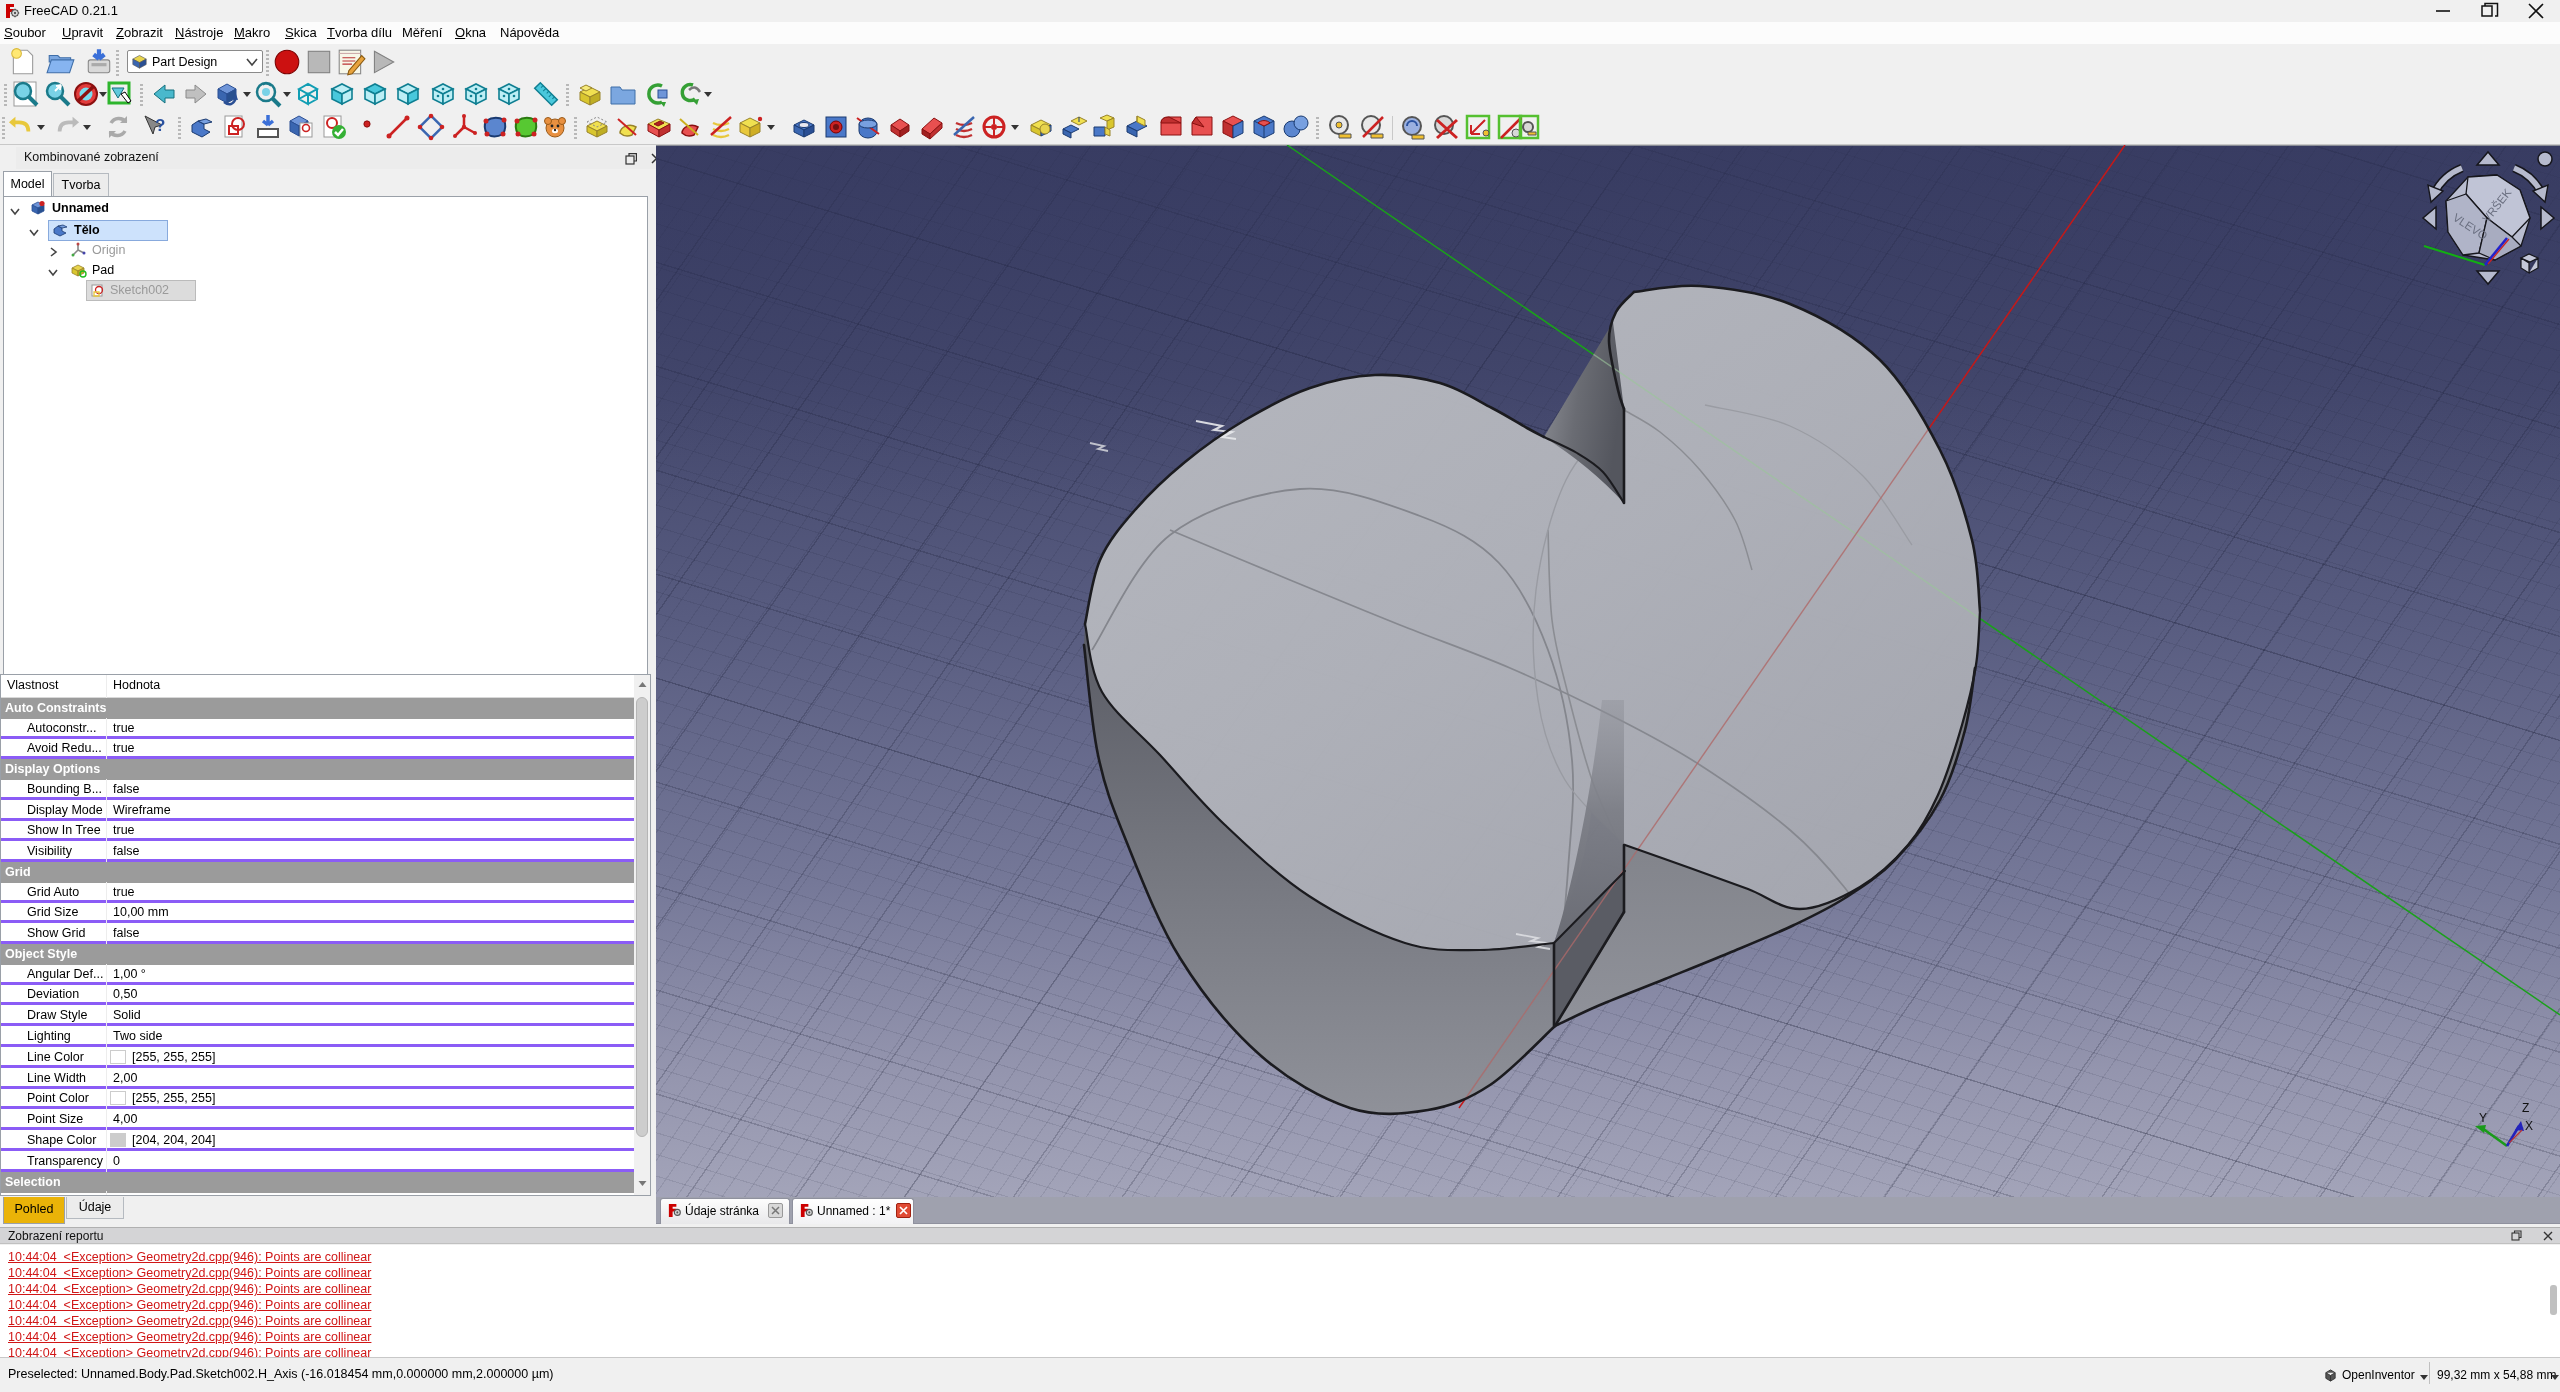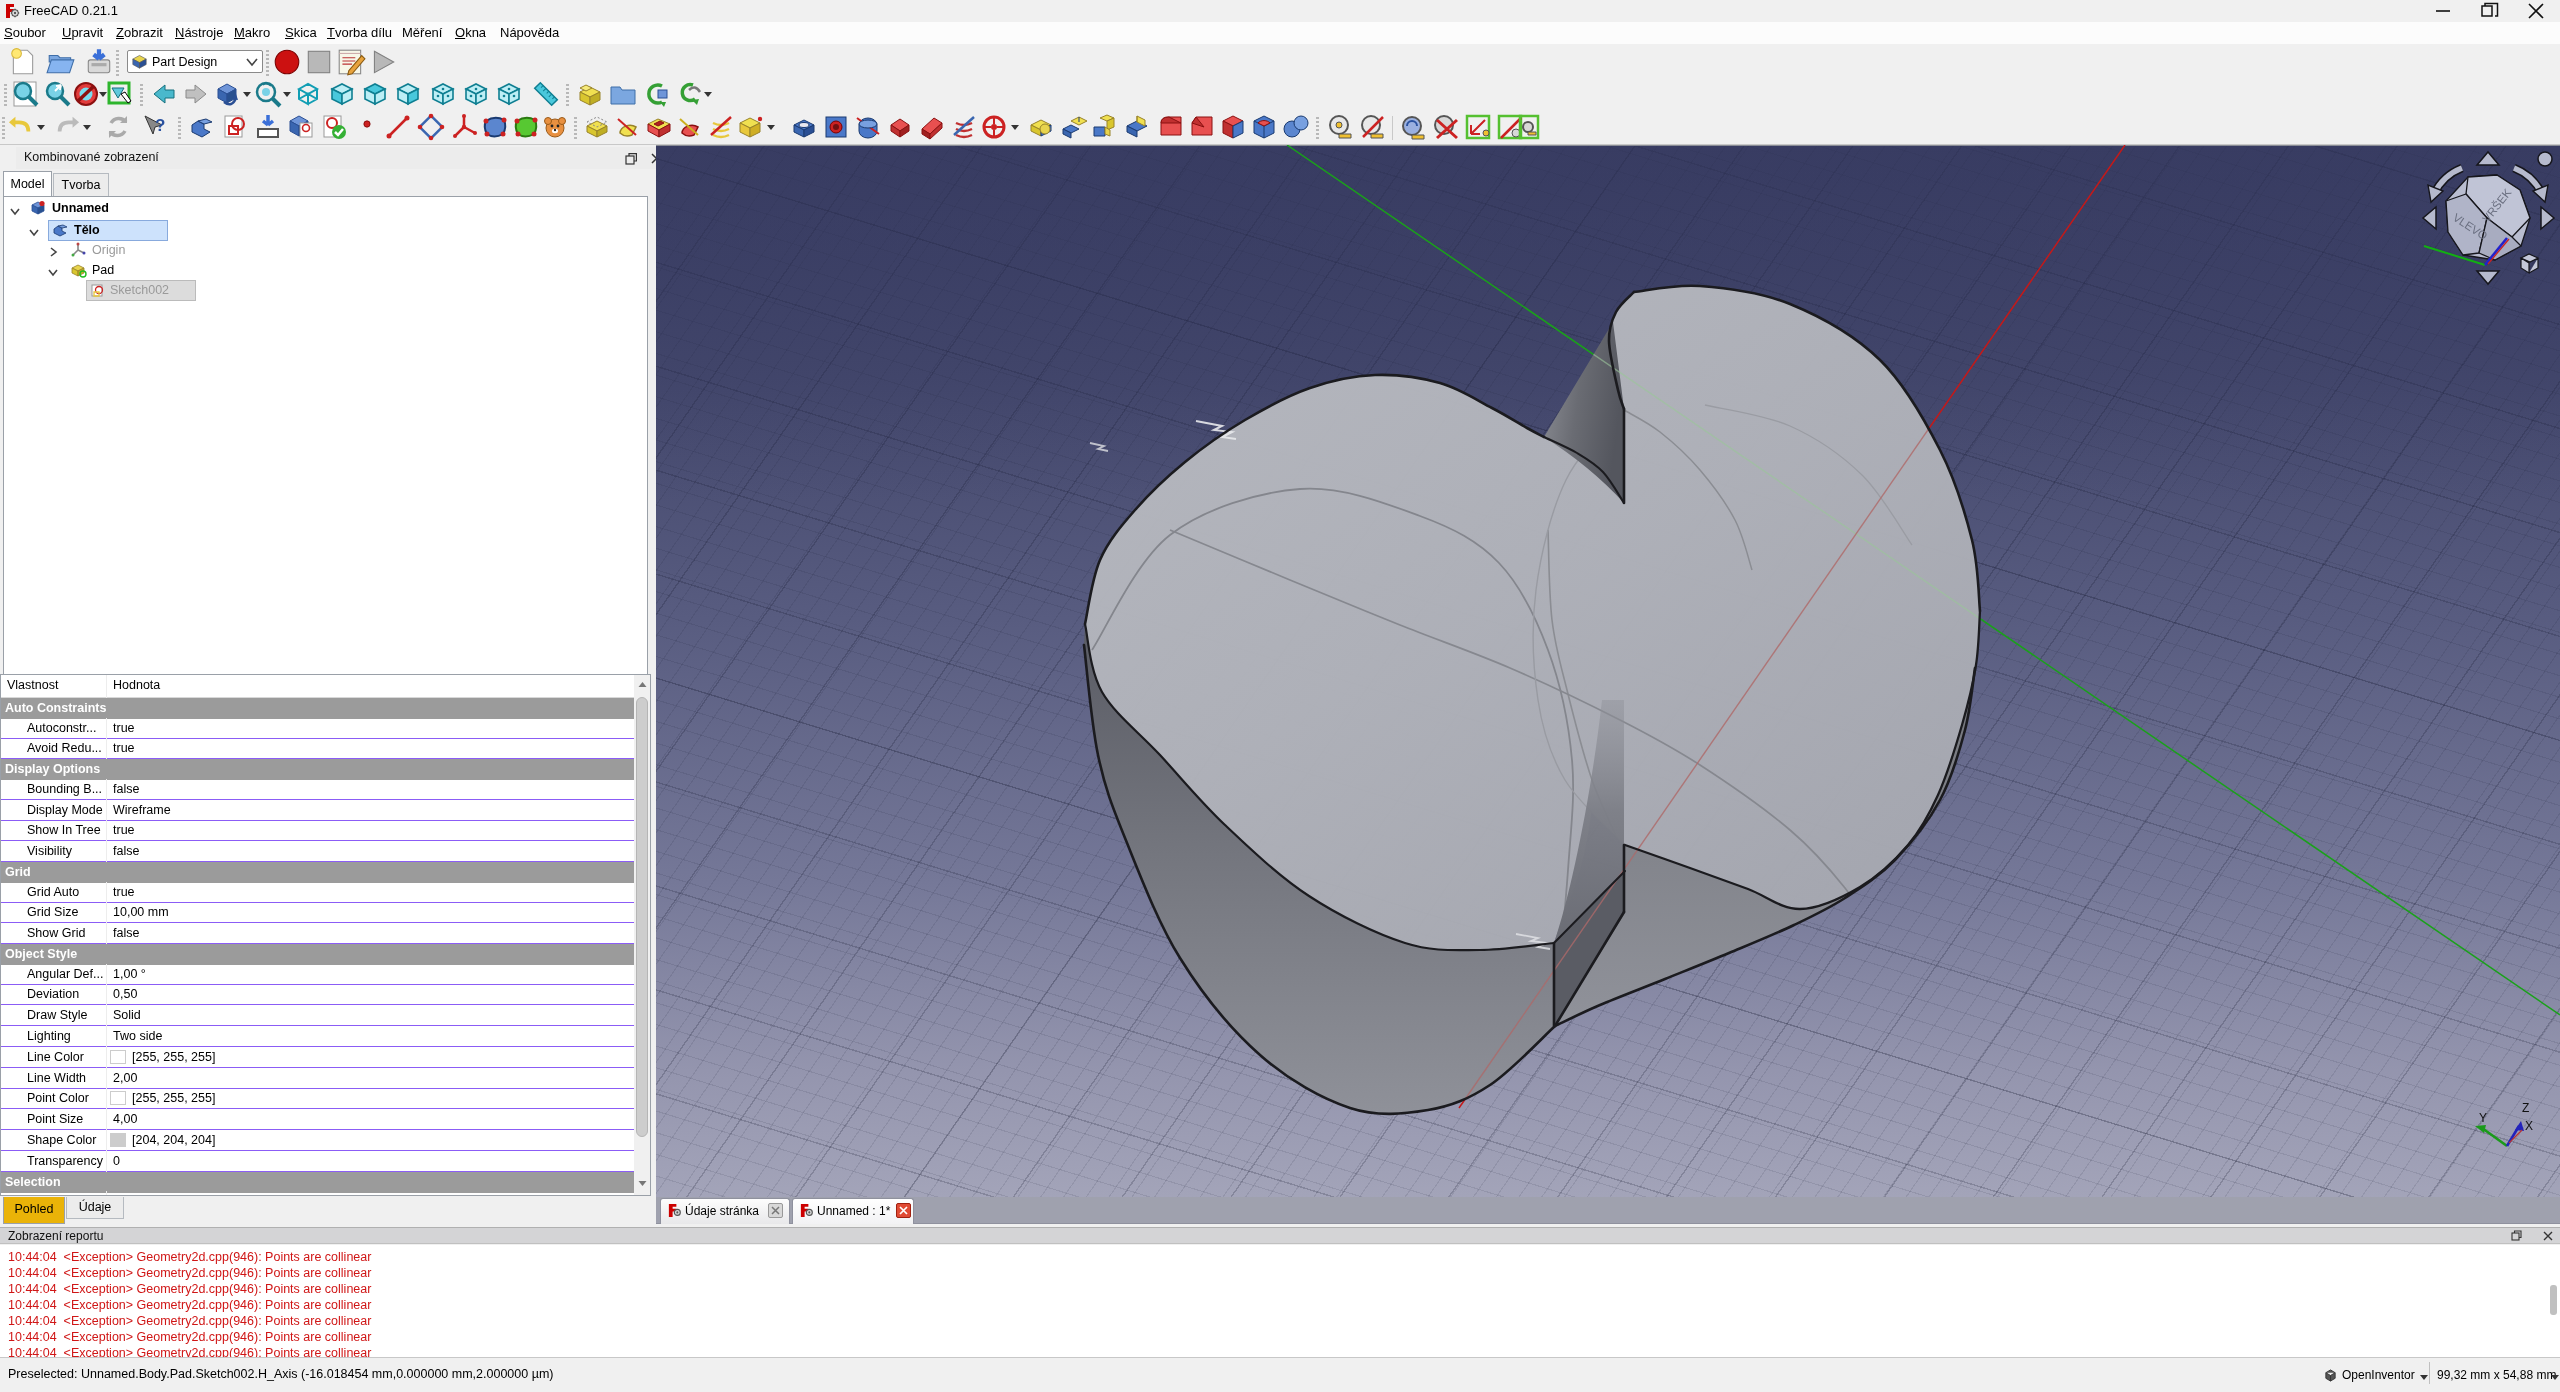--- a/index.html
+++ b/index.html
@@ -16,35 +16,35 @@
 #leftpanel { left:0; top:145px; width:656px; height:1052px; background:#f0f0f0; }
 #lp-header { left:0; top:2px; width:650px; height:22px; background:#ececec; font-size:12.5px; color:#111;margin-left:16px; }
 .tab { position:absolute; font-size:12.5px; color:#000; text-align:center; }
 #treebox { left:3px; top:51px; width:645px; height:572px; background:#fff; border:1px solid #9aa0a8;padding-left:48px; }
 .trow { position:absolute; left:0; height:20px; font-size:12.5px; white-space:nowrap; }
 #propbox { left:0px; top:529px; width:651px; height:522px; background:#fff; border:1px solid #9aa0a8; overflow:hidden; }
 .prow { position:absolute; left:0; width:633px; height:21px; font-size:12.5px; }
 .psec { background:#9b9b9b; color:#fff; font-weight:bold; padding-left:4px; line-height:20px; }
 .plabel { position:absolute; left:26px; top:0; line-height:20px; color:#000; }
 .pval { position:absolute; left:112px; top:0; line-height:20px; color:#000; }
-.pline { border-bottom:1px solid #8b5cf6; }
+.pline { border-bottom:3px solid #8b5cf6; }
 .pdiv { position:absolute; left:105px; top:0; width:1px; height:21px; background:#ededed; }
 #viewport { left:656px; top:145px; width:1904px; height:1052px;
  background:
  linear-gradient(rgba(56,60,98,0.5) 0%, rgba(56,60,98,0) 34%),
  repeating-linear-gradient(124.8deg, rgba(14,17,38,0) 0 88px, rgba(14,17,38,0.20) 88px 89.4px),
  repeating-linear-gradient(17deg, rgba(14,17,38,0) 0 98px, rgba(14,17,38,0.20) 98px 99.4px),
  repeating-linear-gradient(124.8deg, rgba(18,22,44,0) 0 17.6px, rgba(18,22,44,0.10) 17.6px 18.7px),
  repeating-linear-gradient(17deg, rgba(18,22,44,0) 0 19.6px, rgba(18,22,44,0.10) 19.6px 20.7px),
  linear-gradient(#383c62 0%, #43476c 22%, #585c80 45%, #757898 70%, #9495ae 88%, #a3a4b9 100%);
  border-top:1px solid #888b94; }
 #mditabs { left:656px; top:1197px; width:1904px; height:27px; background:#9fa1ae; border-bottom:1px solid #8f919e; }
 #reporthdr { left:0; top:1227px; width:2560px; height:17px; background:#d4d4d6; font-size:12px; color:#111; border-top:1px solid #b0b0b0; border-bottom:1px solid #c0c0c0;}
 #reportbody { left:0; top:1245px; width:2560px; height:112px; background:#fff; }
-.rline { position:absolute; left:8px; color:#d01616; font-size:12.5px; white-space:pre; }
+.rline { position:absolute; left:8px; color:#d01616; font-size:12.5px; white-space:pre;text-decoration:underline; }
 #statusbar { left:0; top:1357px; width:2560px; height:35px; background:#f0f0f0; border-top:1px solid #c8c8c8; font-size:12.5px; color:#000; }
 svg { position:absolute; overflow:visible; }
 </style></head><body>
 <div id="titlebar" class="abs">
     <svg class="abs" style="left:4px;top:3px" width="16" height="16" viewBox="0 0 16 16">
 <path d="M2 1h8v3H6v2h4v3H6v6H2z" fill="#cc0000"></path>
 <circle cx="11" cy="10" r="3.4" fill="#e0e0e0" stroke="#555" stroke-width="1"></circle>
 <circle cx="11" cy="10" r="1.2" fill="#555"></circle>
 <g stroke="#555" stroke-width="1.4">
 <line x1="11" y1="5.8" x2="11" y2="7.2"></line>

